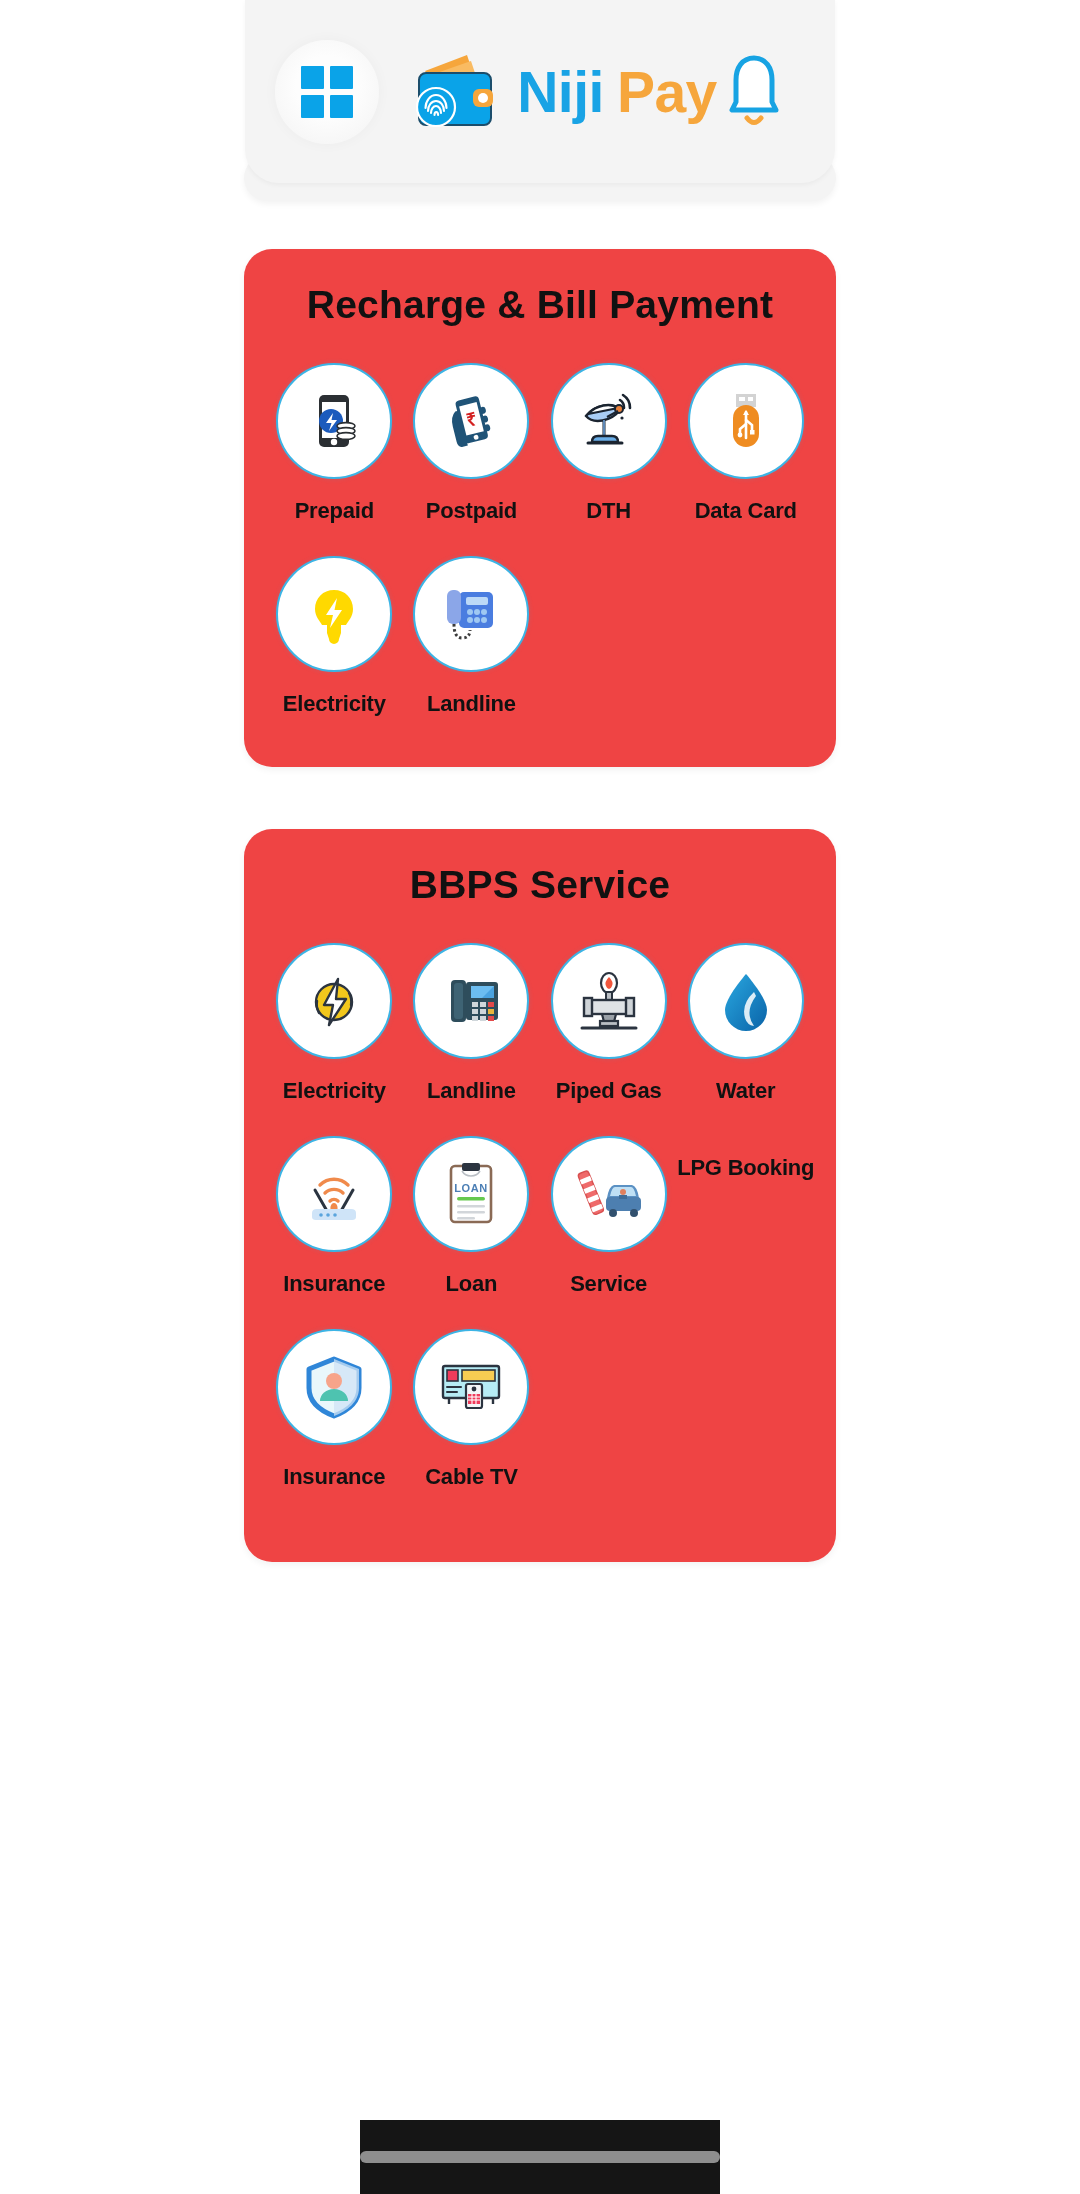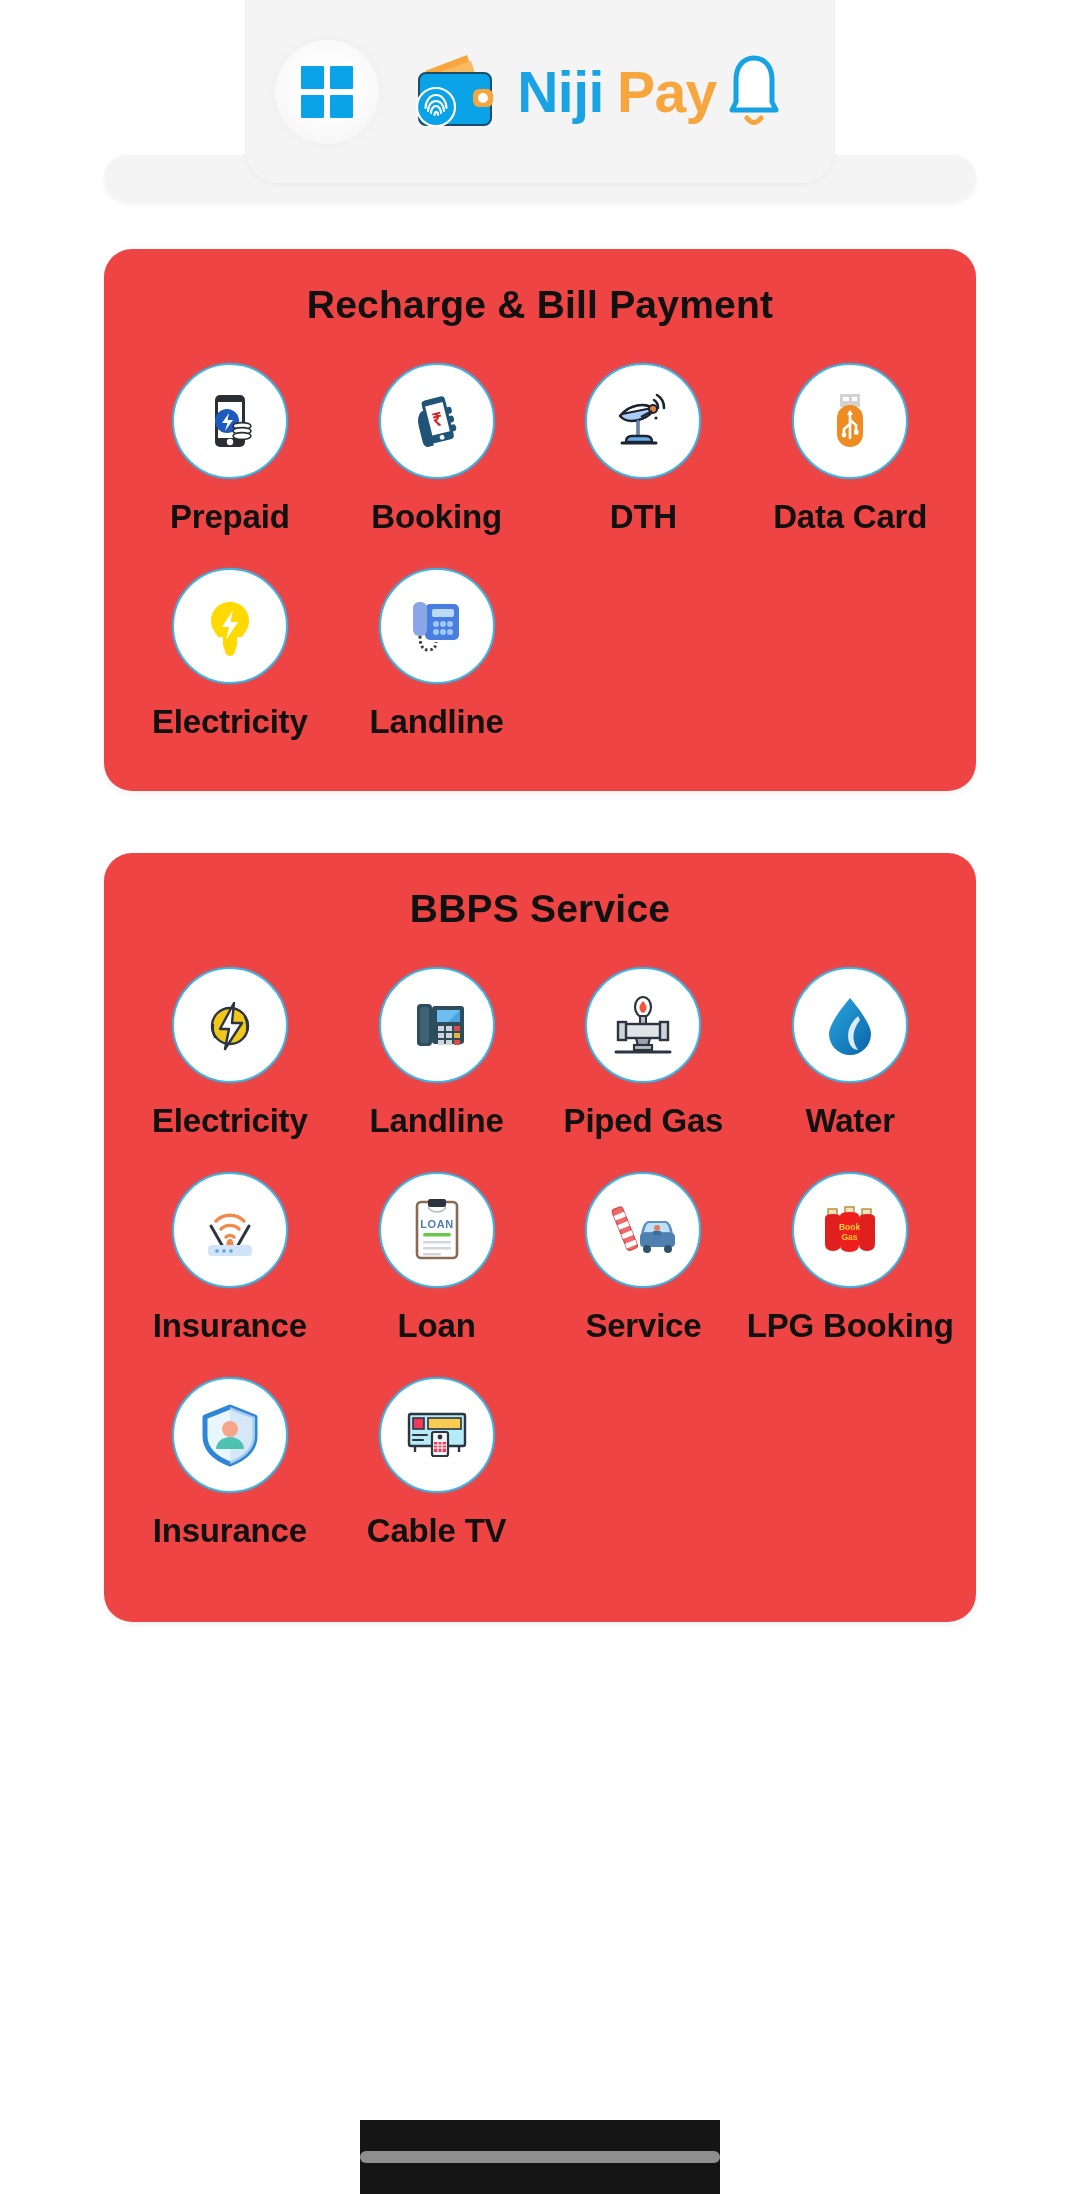--- a/index.html
+++ b/index.html
@@ -126,21 +126,21 @@
     width: 116px; height: 116px;
     border-radius: 58px;
     border: 2px solid #3cb4e5;
     background: #ffffff;
     display: flex; align-items: center; justify-content: center;
     box-shadow: 0 0 5px rgba(60,180,229,0.18);
   }
   .ring svg { display:block; }
   .tile-label {
     margin-top: 19px;
-    font-size: 33px;
+    font-size: 22px;
     font-weight: bold;
     color: #111111;
     text-align: center;
     white-space: nowrap;
     letter-spacing: -0.2px;
   }
 
   
   .gesture-bar {
     flex: 0 0 74px;
@@ -232,21 +232,21 @@
                 <rect x="25" y="16" width="18" height="30" fill="#ffffff"></rect>
                 <circle cx="34" cy="50" r="2.4" fill="#ffffff"></circle>
                 <text x="34" y="38" font-family="Liberation Serif, serif" font-size="18" fill="#d32020" text-anchor="middle" font-weight="bold">₹</text>
                 <path d="M20 20 q-6 4 -6 14 l0 16 q0 6 5 6 l5 0 l0 -36 z" fill="#1f5377"></path>
                 <rect x="44" y="22" width="6" height="7" rx="3" fill="#1f5377"></rect>
                 <rect x="44" y="31" width="6" height="7" rx="3" fill="#1f5377"></rect>
                 <rect x="44" y="40" width="6" height="7" rx="3" fill="#1f5377"></rect>
               </g>
             </svg>
           </div>
-          <div class="tile-label">Booking</div>
+          <div class="tile-label">Postpaid</div>
         </div>
 
         <div class="tile">
           <div class="ring">
             <svg width="70" height="70" viewBox="0 0 70 70">
               <path d="M12 30 a22 16 -30 0 1 34 -6 a22 16 -30 0 1 -34 6 z" fill="#a9cdf5" stroke="#1b2430" stroke-width="2.4"></path>
               <path d="M14 28 a22 16 -30 0 1 30 -6 z" fill="#ffffff" stroke="#1b2430" stroke-width="2.2"></path>
               <path d="M30 34 L30 50" stroke="#1b2430" stroke-width="3"></path>
               <path d="M30 34 L30 50" stroke="#79b4ef" stroke-width="1.4"></path>
               <path d="M18 56 q0 -6 6 -6 l14 0 q6 0 6 6 z" fill="#6aaee8" stroke="#1b2430" stroke-width="2.4"></path>
@@ -451,34 +451,20 @@
               <circle cx="40" cy="49" r="4" fill="#31506e"></circle>
               <circle cx="61" cy="49" r="4" fill="#31506e"></circle>
               <circle cx="50" cy="28" r="3" fill="#e0805e"></circle>
               <rect x="46" y="31" width="8" height="4" fill="#3f6d98"></rect>
             </svg>
           </div>
           <div class="tile-label">Service</div>
         </div>
 
         <div class="tile">
-          <div class="ring">
-            <svg width="70" height="62" viewBox="0 0 70 62">
-              <g>
-                <rect x="13" y="10" width="9" height="9" fill="#f0e4c0" stroke="#b8892f" stroke-width="1.4"></rect>
-                <path d="M10 19 q0 -4 8 -4 q8 0 8 4 l0 26 q0 7 -8 7 q-8 0 -8 -7 z" fill="#e01f1f"></path>
-                <rect x="30" y="8" width="9" height="9" fill="#f0e4c0" stroke="#b8892f" stroke-width="1.4"></rect>
-                <rect x="47" y="10" width="9" height="9" fill="#f0e4c0" stroke="#b8892f" stroke-width="1.4"></rect>
-                <path d="M44 19 q0 -4 8 -4 q8 0 8 4 l0 26 q0 7 -8 7 q-8 0 -8 -7 z" fill="#e01f1f"></path>
-                <path d="M25 17 q0 -4 9.5 -4 q9.5 0 9.5 4 l0 29 q0 7 -9.5 7 q-9.5 0 -9.5 -7 z" fill="#f01f1f"></path>
-                <text x="34.5" y="31" font-family="Liberation Sans, sans-serif" font-size="8.5" font-weight="bold" fill="#ffcc33" text-anchor="middle">Book</text>
-                <text x="34.5" y="41" font-family="Liberation Sans, sans-serif" font-size="8.5" font-weight="bold" fill="#ffcc33" text-anchor="middle">Gas</text>
-              </g>
-            </svg>
-          </div>
           <div class="tile-label">LPG Booking</div>
         </div>
 
         <div class="tile">
           <div class="ring">
             <svg width="62" height="66" viewBox="0 0 62 66">
               <path d="M31 5 L56 15 L56 34 C56 48 44 57 31 62 C18 57 6 48 6 34 L6 15 Z" fill="#e9f7fb" stroke="#2f86d8" stroke-width="5" stroke-linejoin="round"></path>
               <path d="M31 5 L56 15 L56 34 C56 48 44 57 31 62 Z" fill="#cfe3f5" opacity="0.75"></path>
               <circle cx="31" cy="27" r="8" fill="#f7a48a"></circle>
               <path d="M17 47 a14 12 0 0 1 28 0 z" fill="#4ec3b0"></path>

